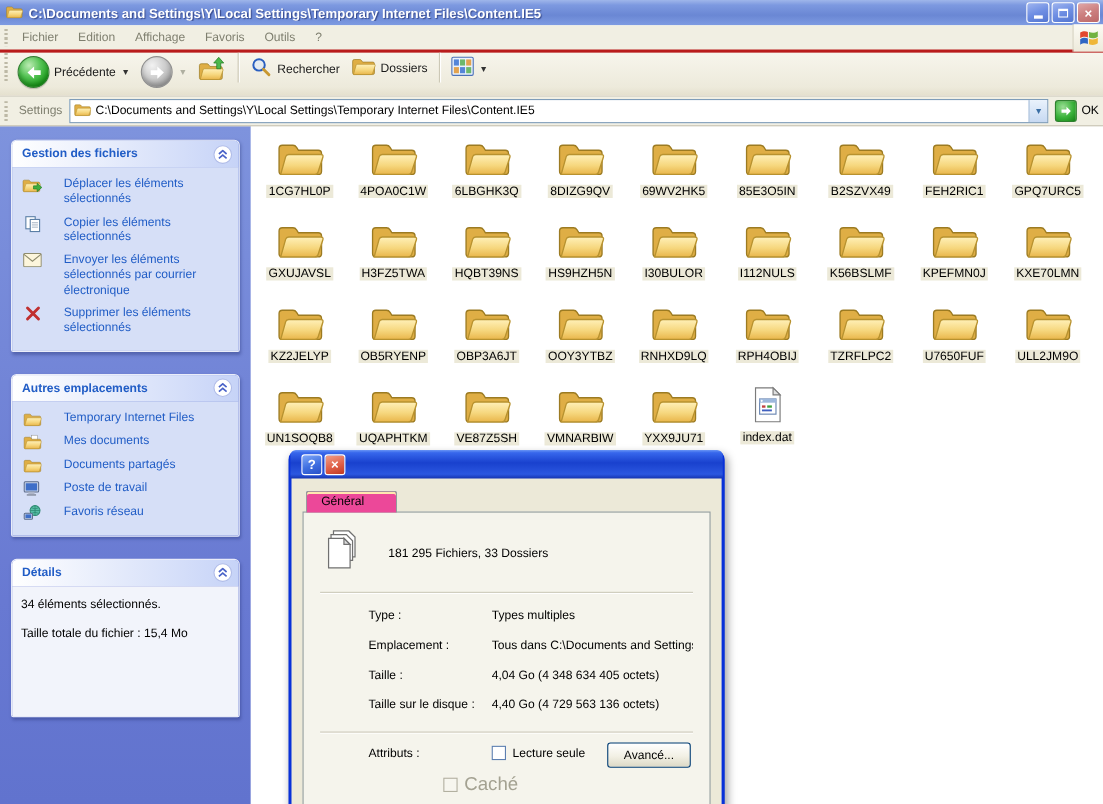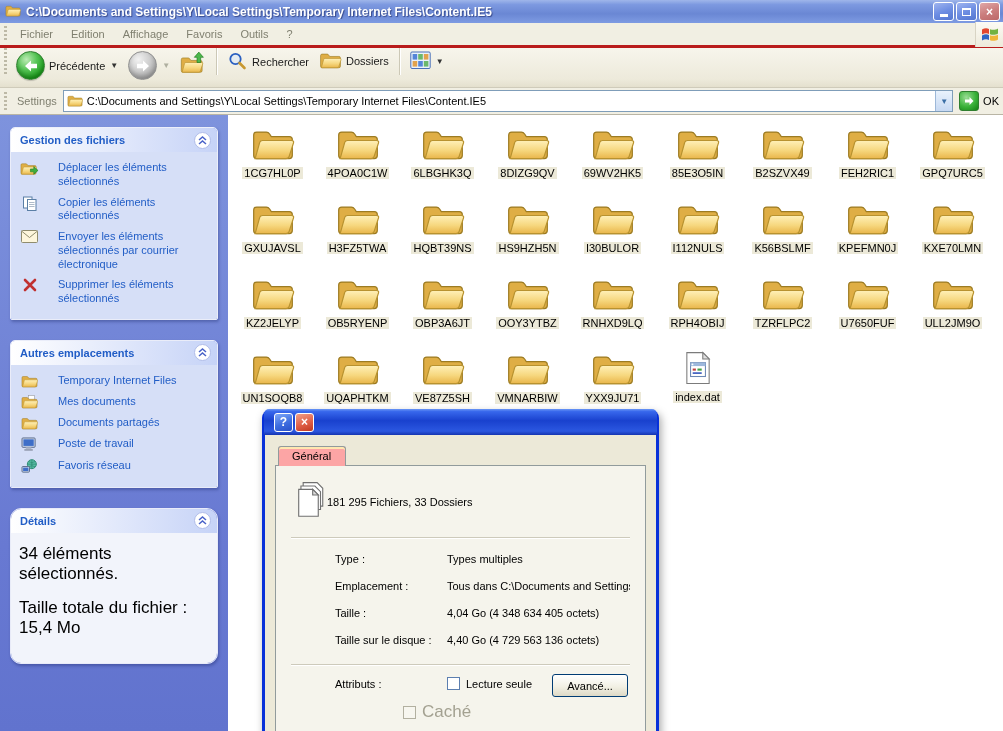--- a/index.html
+++ b/index.html
@@ -58,31 +58,31 @@
   .go-icon{width:20px;height:20px;border-radius:3px;border:1px solid #2F7F2F;display:flex;
     align-items:center;justify-content:center;
     background:radial-gradient(circle at 35% 30%,#9ADD94 0%,#3AB23A 55%,#148014 100%);}
 
   
   .main{display:flex;height:616px;}
   .sidebar{width:228px;background:linear-gradient(180deg,#7E93DD 0%,#6879D2 70%,#6173CE 100%);
     padding:12px 10px 0 10px;overflow:hidden;}
   .panel{border:1px solid rgba(255,255,255,.85);border-radius:5px 5px 2px 2px;overflow:hidden;
     box-shadow:1px 2px 3px rgba(10,20,80,.3);margin-bottom:20px;}
-  .panel.details-panel{margin-top:7px;border-radius:11px;}
+  .panel.details-panel{margin-top:7px;}
   .panel-header{height:24px;display:flex;align-items:center;justify-content:space-between;
     padding:0 6px 0 9px;background:linear-gradient(90deg,#FFFFFF 0%,#C6D3F7 100%);
     color:#215DC6;font-weight:bold;font-size:11px;}
   .chev{width:17px;height:17px;border-radius:50%;background:#fff;border:1px solid #B0BCE8;
     display:flex;align-items:center;justify-content:center;}
   .panel-body{background:#D6DFF7;padding:9px 6px 11px 9px;}
   .task{display:flex;gap:19px;margin-bottom:7px;font-size:11px;color:#215DC6;line-height:1.25;align-items:flex-start;}
   .task:last-child{margin-bottom:2px;}
   .task-icon{width:19px;flex:0 0 19px;display:flex;justify-content:center;margin-top:0;}
-  .panel-body.details{background:#F2F4FB;color:#000;font-size:17px;min-height:118px;padding:11px 8px;}
+  .panel-body.details{background:#F2F4FB;color:#000;font-size:11px;min-height:118px;padding:11px 8px;}
   .det-line{margin-bottom:14px;}
 
   .content{flex:1;background:#fff;overflow:hidden;}
   .grid{display:grid;grid-template-columns:repeat(9,85px);grid-auto-rows:75px;padding:8px 0 0 2px;}
   .cell{display:flex;flex-direction:column;align-items:center;justify-content:flex-start;padding-top:3px;}
   .cell-label{margin-top:2px;font-size:11px;background:#ECE9D8;padding:0 2px;white-space:nowrap;color:#000;}
 
   
   .dialog{position:absolute;left:262px;top:410px;width:397px;height:380px;
     border:3px solid #0831D9;border-top:0;border-radius:8px 8px 0 0;background:#ECE9D8;
@@ -90,26 +90,26 @@
   .dlg-titlebar{height:26px;border-radius:5px 5px 0 0;display:flex;align-items:center;
     padding:0 5px 0 8px;margin:-1px -1px 0 -1px;
     background:linear-gradient(180deg,#6A96F5 0%,#3767EC 10%,#1941CE 45%,#2B57E0 85%,#1534B0 100%);
     color:#fff;font-weight:bold;font-size:12px;}
   .dlg-title{flex:1;white-space:nowrap;overflow:hidden;text-shadow:1px 1px 1px rgba(0,0,60,.6);}
   .dbtn{width:19px;height:19px;border:1px solid #fff;border-radius:3px;display:flex;align-items:center;
     justify-content:center;color:#fff;font-size:12px;font-weight:bold;margin-left:2px;
     background:linear-gradient(160deg,#7FA8F8 0%,#3E6EE0 55%,#2850C8 100%);}
   .dbtn.dclose{background:linear-gradient(160deg,#F0A089 0%,#E06048 55%,#C03820 100%);}
   .tabstrip{padding:10px 0 0 13px;}
-  .tab{display:inline-block;background:#fca5a5;border:1px solid #919B9C;border-bottom:none;
-    border-radius:3px 3px 0 0;padding:3px 14px 4px 13px;font-size:11px;position:relative;top:1px;
+  .tab{display:inline-block;background:#ec4899;border:1px solid #919B9C;border-bottom:none;
+    border-radius:3px 3px 0 0;padding:3px 29px 4px 13px;font-size:11px;position:relative;top:1px;
     box-shadow:inset 0 2px 0 #FFE7B0;}
   .tabpage{margin:0 10px;border:1px solid #919B9C;background:#F5F4EC;height:330px;
     padding:13px 15px 0 15px;overflow:hidden;}
-  .sumrow{display:flex;align-items:center;padding:2px 0 14px 4px;
+  .sumrow{display:flex;align-items:center;gap:26px;padding:2px 0 14px 4px;
     border-bottom:1px solid #CDCABB;box-shadow:0 1px 0 #FFF;}
   .sumtext{font-size:11px;color:#000;}
   .dlg-row{display:flex;font-size:11px;margin:15px 0;white-space:nowrap;overflow:hidden;}
   .flabel{width:112px;flex:0 0 112px;color:#000;margin-left:44px;}
   .fval{color:#000;}
   .dlg-sep{height:1px;background:#CDCABB;box-shadow:0 1px 0 #FFF;margin:18px 0 12px 0;}
   .attr-row{display:flex;align-items:center;font-size:11px;position:relative;margin-top:6px;}
   .cb{width:13px;height:13px;background:#fff;border:1px solid #5C7FB0;display:inline-block;
     flex:0 0 13px;margin-right:6px;}
   .cb.disabled{border-color:#B2B0A0;background:#F7F6EF;}

